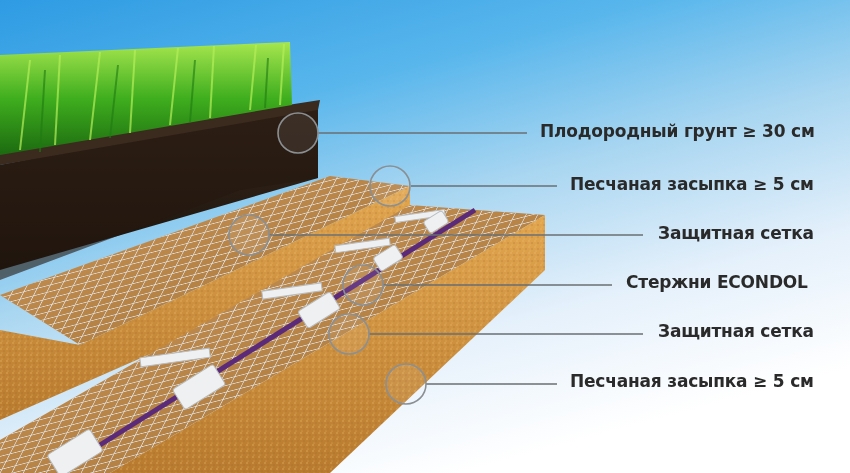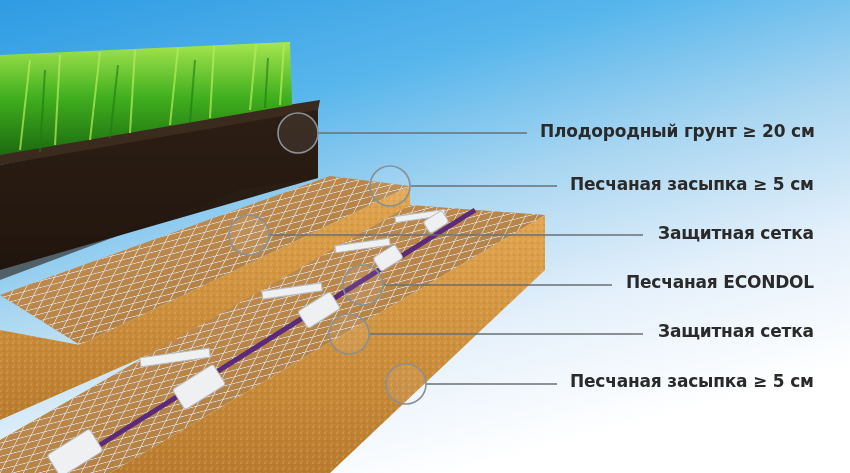--- a/index.html
+++ b/index.html
@@ -111,19 +111,19 @@
     <g stroke="#8a8f93" stroke-width="1.6" fill="rgba(255,255,255,0.08)">
       <circle cx="298" cy="133" r="20"></circle>
       <circle cx="390" cy="186" r="20"></circle>
       <circle cx="249" cy="235" r="20"></circle>
       <circle cx="363" cy="285" r="20"></circle>
       <circle cx="349" cy="334" r="20"></circle>
       <circle cx="406" cy="384" r="20"></circle>
     </g>
   </svg>
 
-  <div class="label" style="left:540px; top:121px;">Плодородный грунт ≥ 20 см</div>
+  <div class="label" style="left:540px; top:121px;">Плодородный грунт ≥ 30 см</div>
   <div class="label" style="left:570px; top:174px;">Песчаная засыпка ≥ 5 см</div>
   <div class="label" style="left:658px; top:223px;">Защитная сетка</div>
-  <div class="label" style="left:626px; top:272px;">Песчаная ECONDOL</div>
+  <div class="label" style="left:626px; top:272px;">Стержни ECONDOL</div>
   <div class="label" style="left:658px; top:321px;">Защитная сетка</div>
   <div class="label" style="left:570px; top:371px;">Песчаная засыпка ≥ 5 см</div>
 </div>
 
 </body></html>

